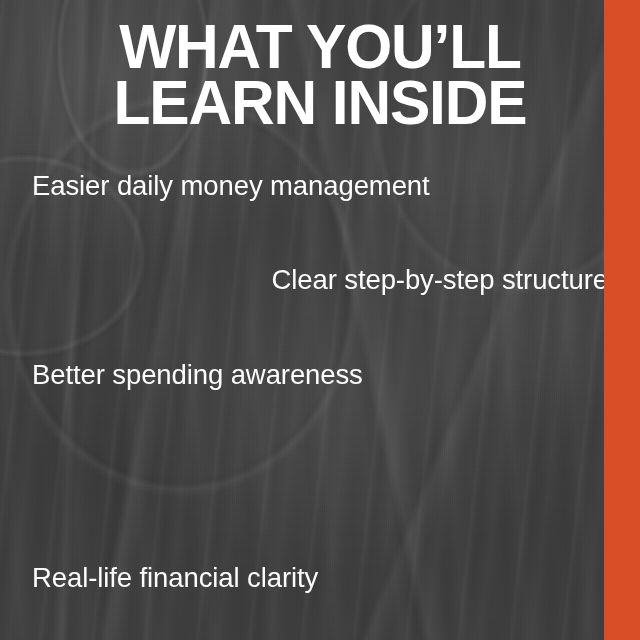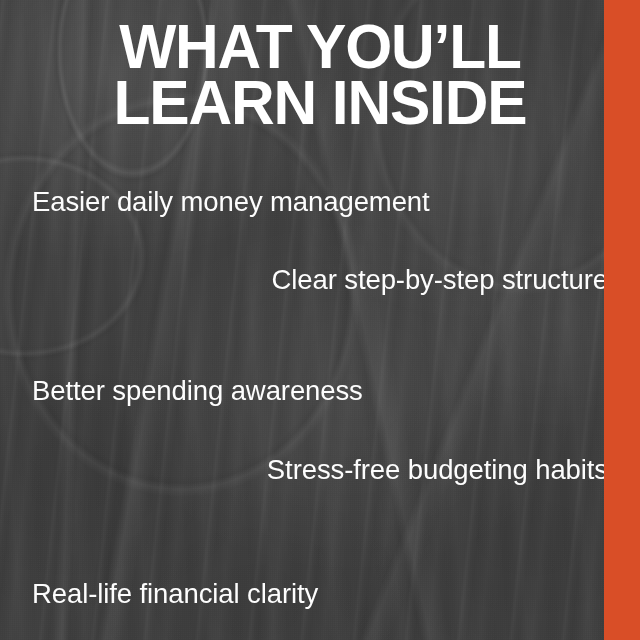--- a/index.html
+++ b/index.html
@@ -135,21 +135,21 @@
     position: absolute;
     color: #fdfdfd;
     font-family: "Liberation Sans", sans-serif;
     font-weight: normal;
     font-size: 27.5px;
     line-height: 34px;
     letter-spacing: -0.1px;
     white-space: nowrap;
   }
 
-  .benefit.left  { left: 32px;  text-align: left; margin-top: 16px; }
+  .benefit.left  { left: 32px;  text-align: left; }
   .benefit.right { right: 32px; text-align: right; }
 
   .b0 { top: 14px;  }
   .b1 { top: 108px; }
   .b2 { top: 203px; }
   .b3 { top: 298px; }
   .b4 { top: 406px; }
 </style>
 </head>
 <body>
@@ -165,18 +165,17 @@
 
   <div id="content">
 
     <div class="headline">WHAT YOU’LL
 LEARN INSIDE</div>
 
     <div class="benefits">
       <div class="benefit left b0">Easier daily money management</div>
       <div class="benefit right b1">Clear step-by-step structure</div>
       <div class="benefit left b2">Better spending awareness</div>
-      <div class="benefit right b3">Stress-free budgeting habits</div>
       <div class="benefit left b4">Real-life financial clarity</div>
     </div>
 
   </div>
 </div>
 
 </body></html>

